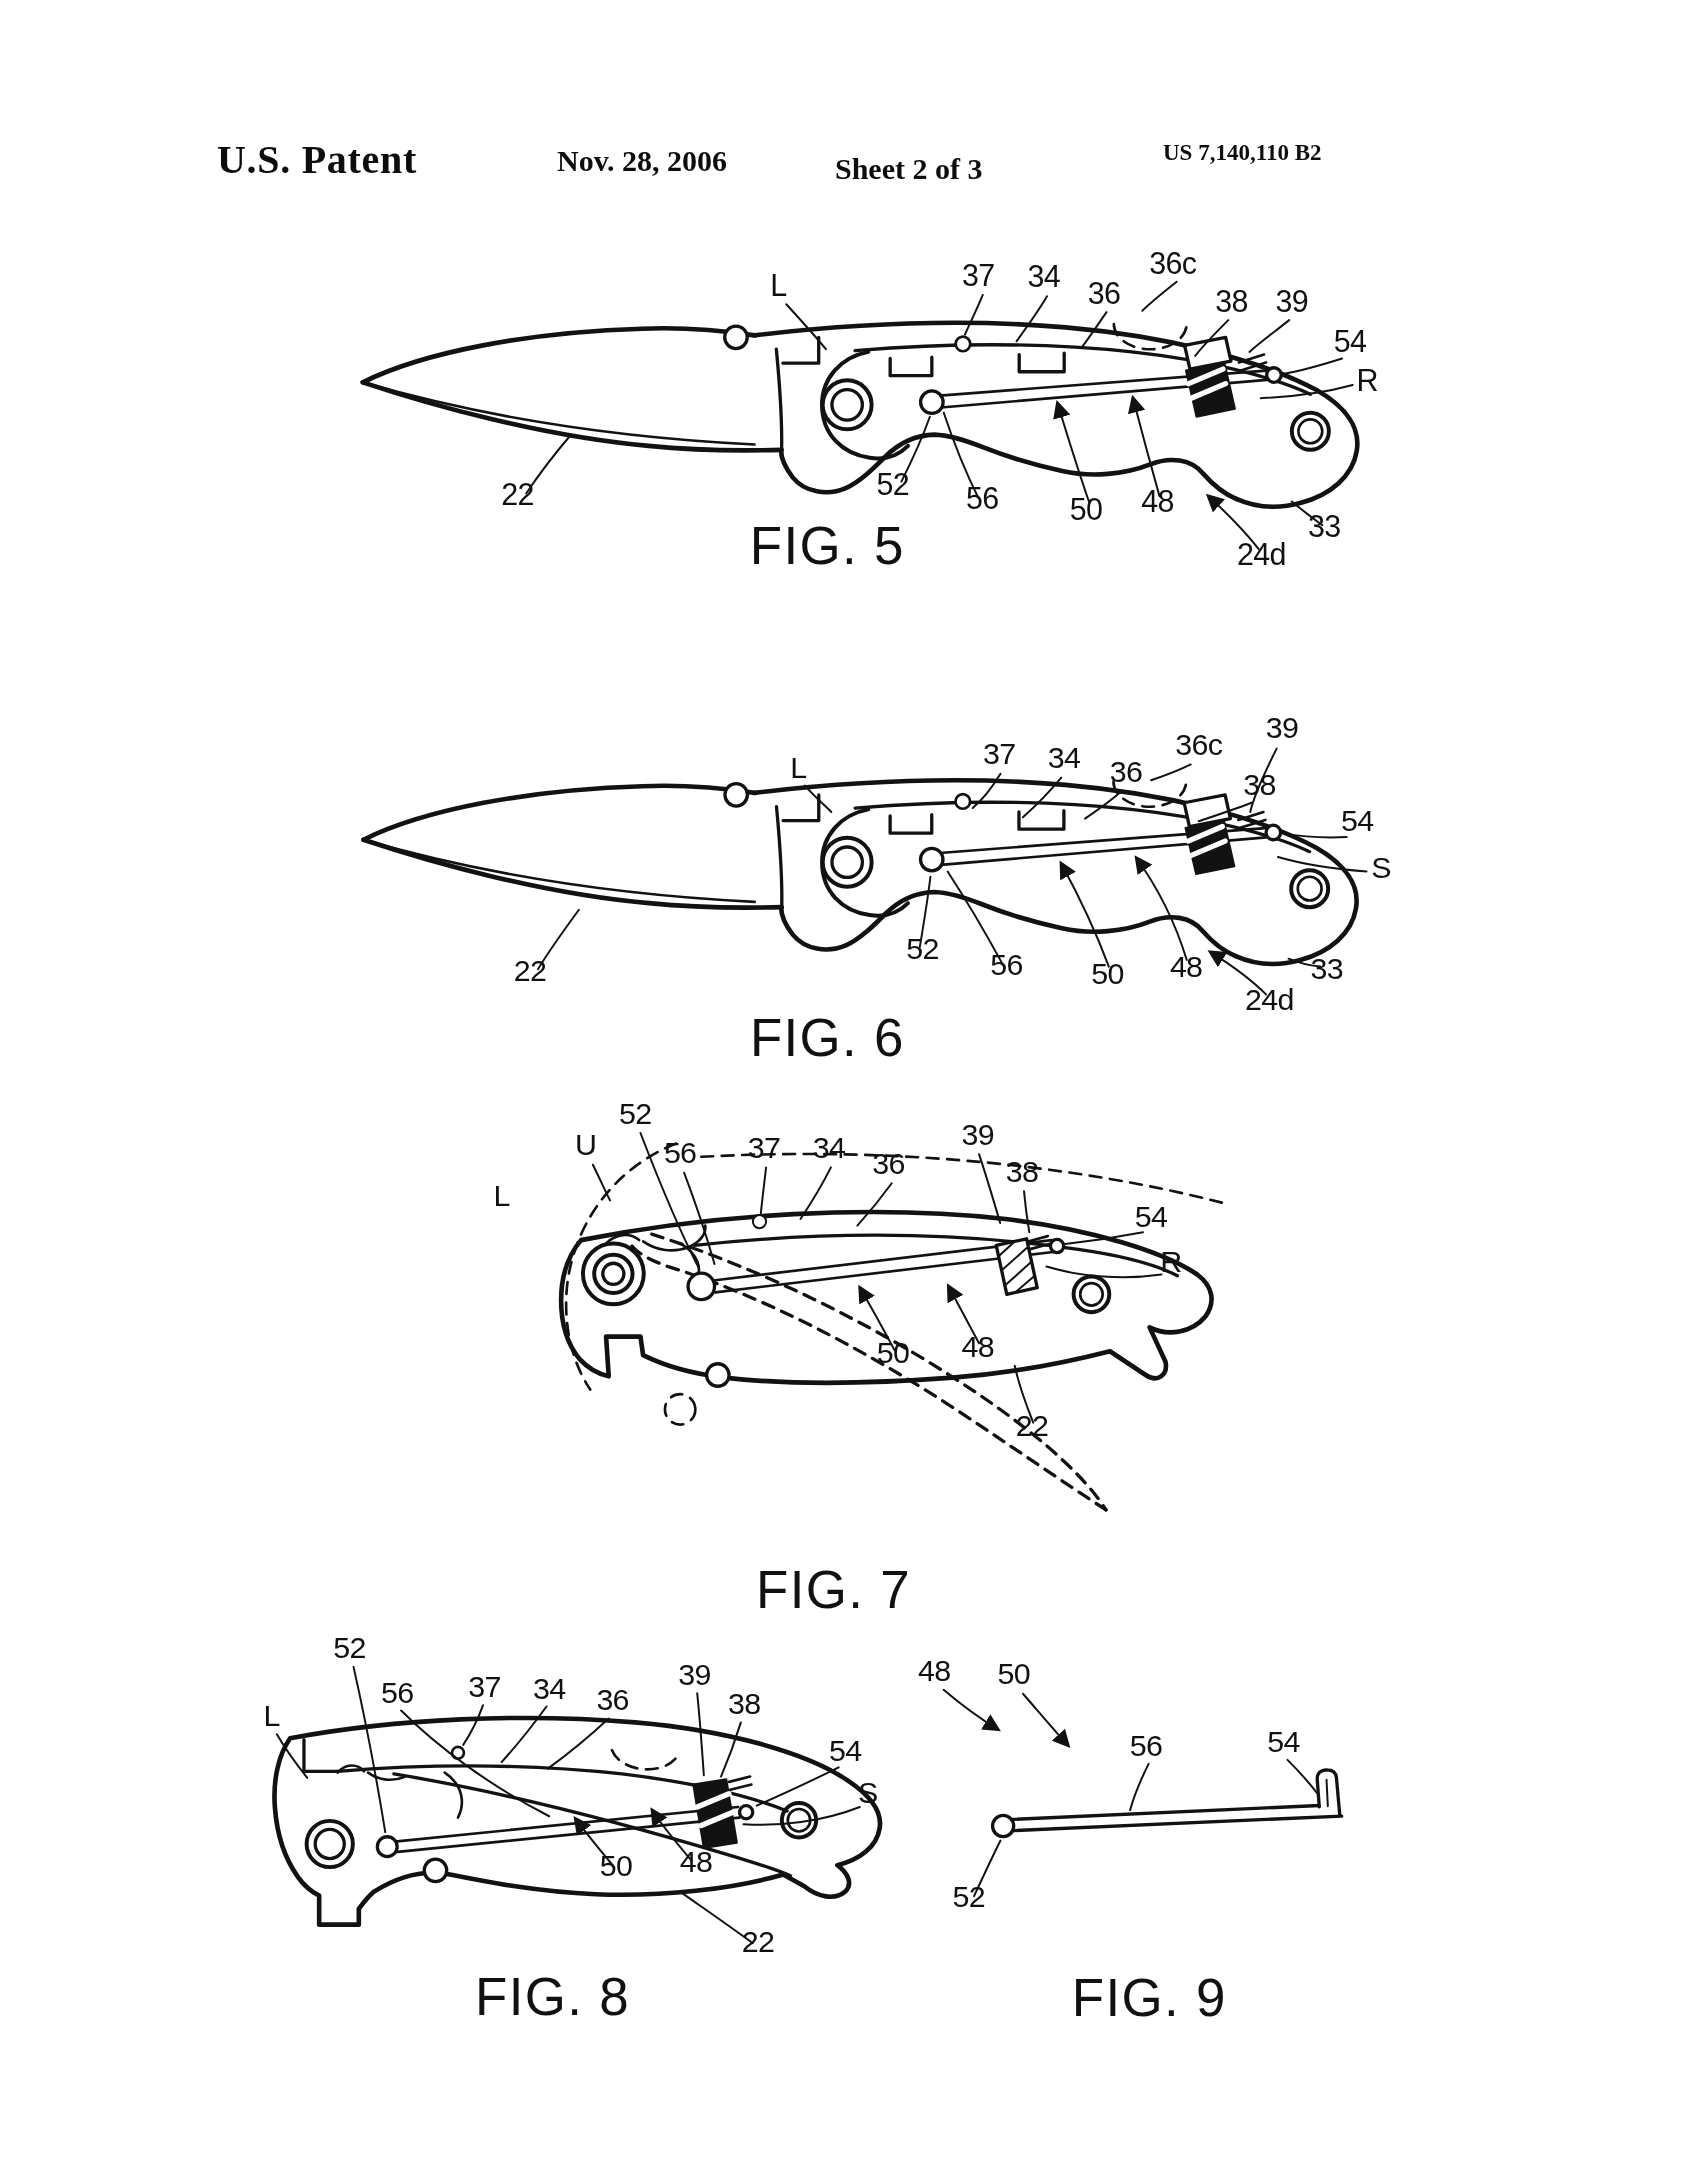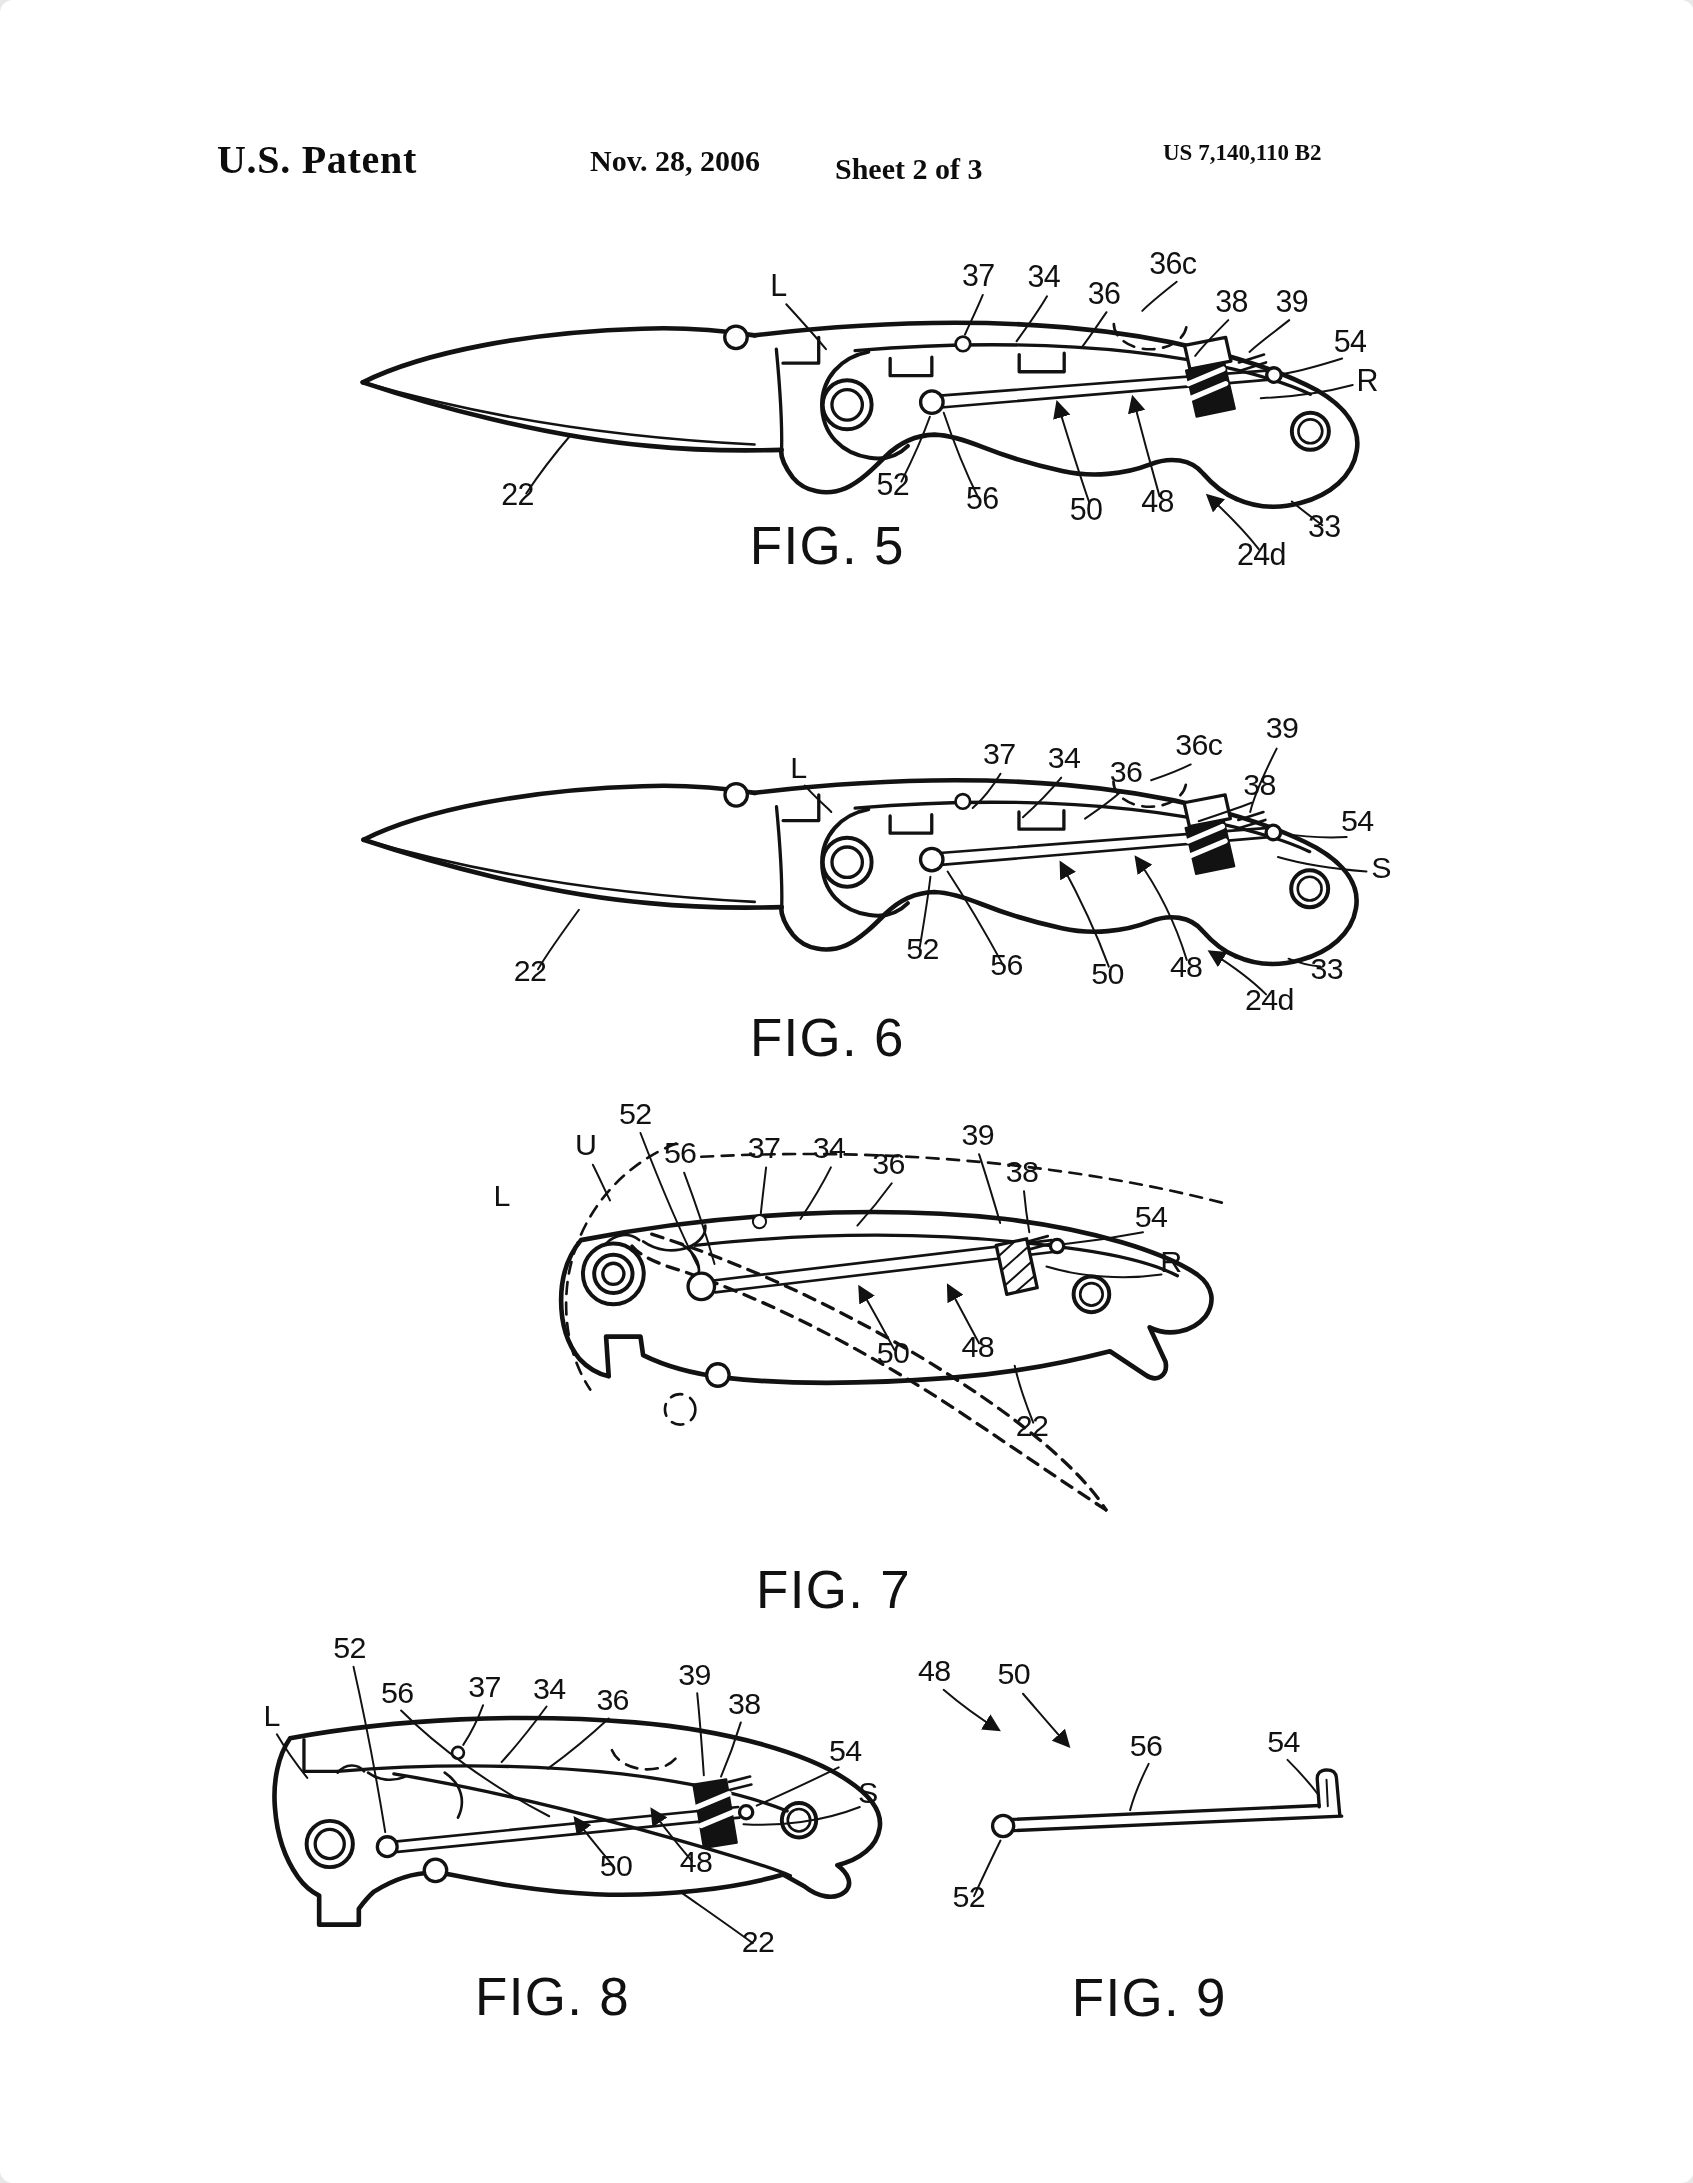--- a/index.html
+++ b/index.html
@@ -1,21 +1,21 @@
 <!DOCTYPE html>
 <html style="font-size:10.6px"><head>
 <meta charset="utf-8">
 <style>
   html,body{margin:0;padding:0;background:#e8e8e8;}
   #page{position:relative;width:1694px;height:2183px;background:#ffffff;overflow:hidden;
-        font-family:"Liberation Serif",serif;color:#111;border-radius:13px;}
+        font-family:"Liberation Serif",serif;color:#111;}
   
   .hdr span{position:absolute;white-space:nowrap;font-weight:bold;color:#0d0d0d;}
   .h-title{left:217px;top:136px;font-size:40px;letter-spacing:0.7px;}
-  .h-date {left:557px;top:144px;font-size:30px;margin-left:33px;}
+  .h-date {left:557px;top:144px;font-size:30px;}
   .h-sheet{left:835px;top:152px;font-size:30px;}
   .h-num  {left:1163px;top:140px;font-size:23px;}
   
   figure.fig{position:absolute;margin:0;padding:0;}
   svg{display:block;overflow:visible;}
   .s7{fill:none;stroke:#121212;stroke-width:7;stroke-linecap:round;stroke-linejoin:round;}
   .s6{fill:none;stroke:#121212;stroke-width:6;stroke-linecap:round;stroke-linejoin:round;}
   .s5{fill:none;stroke:#121212;stroke-width:5;stroke-linecap:round;stroke-linejoin:round;}
   .s4{fill:none;stroke:#121212;stroke-width:4;stroke-linecap:round;stroke-linejoin:round;}
   .s3{fill:none;stroke:#121212;stroke-width:3;stroke-linecap:round;stroke-linejoin:round;}

